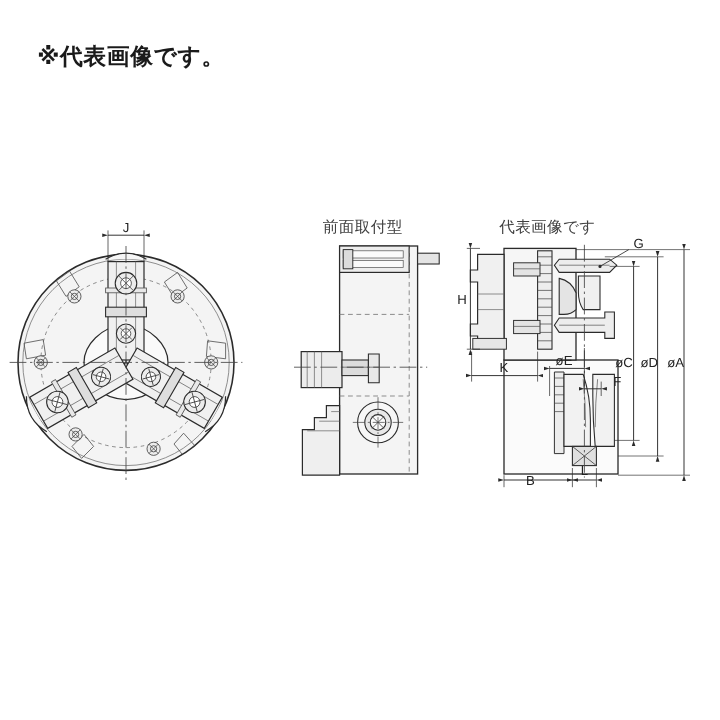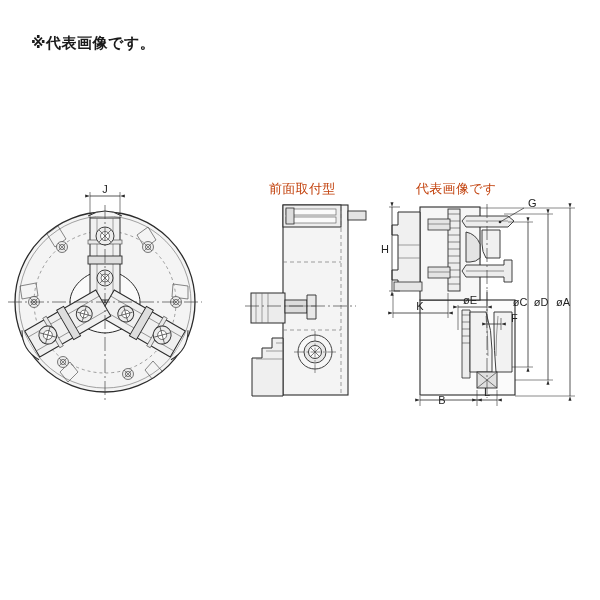--- a/index.html
+++ b/index.html
@@ -15,30 +15,30 @@
     position: relative;
     width: 600px;
     height: 600px;
     background: #ffffff;
     overflow: hidden;
   }
   #note-text {
     position: absolute;
     left: 31px;
     top: 34px;
-    font-size: 15px;
+    font-size: 19px;
     font-weight: bold;
     color: #1a1a1a;
     letter-spacing: 0.5px;
     white-space: nowrap;
   }
   .view-title {
     position: absolute;
     font-size: 13px;
-    color: #c2410c;
+    color: #404040;
     white-space: nowrap;
     letter-spacing: 0.3px;
   }
   #title-front { left: 269px; top: 180px; }
   #title-rear  { left: 416px; top: 180px; }
 
   #drawing-svg {
     position: absolute;
     left: 0;
     top: 0;

